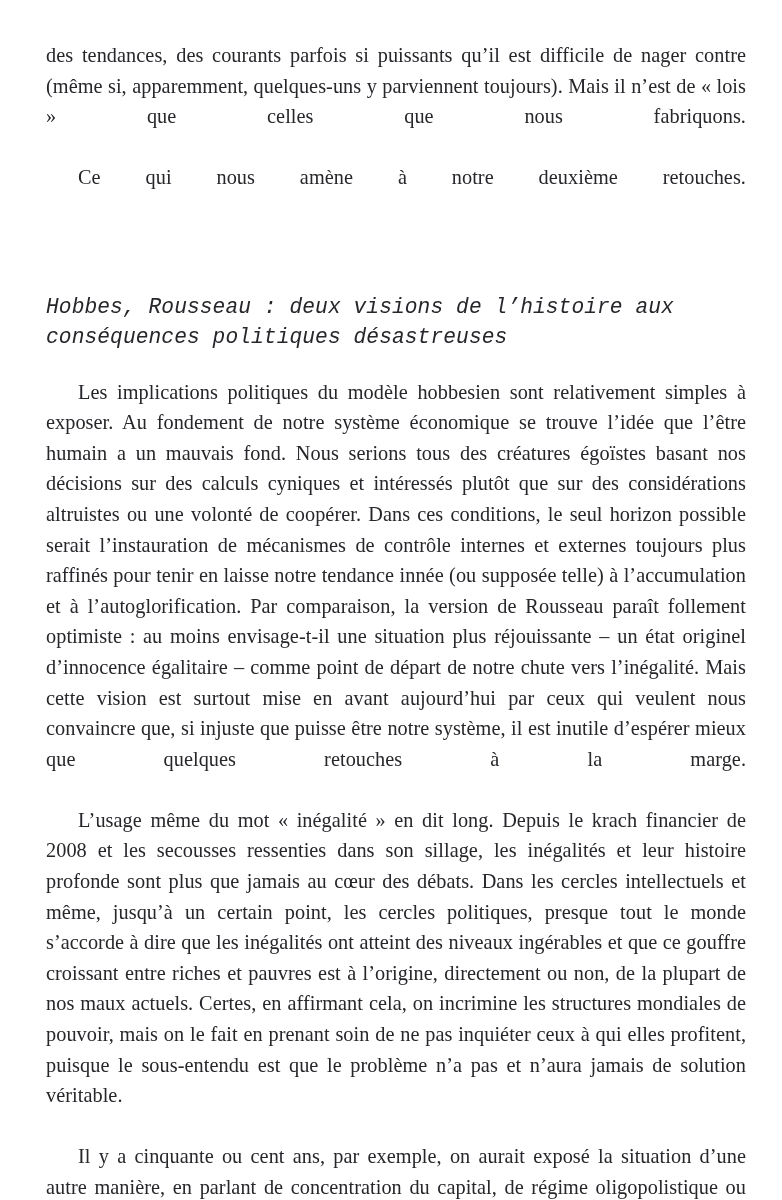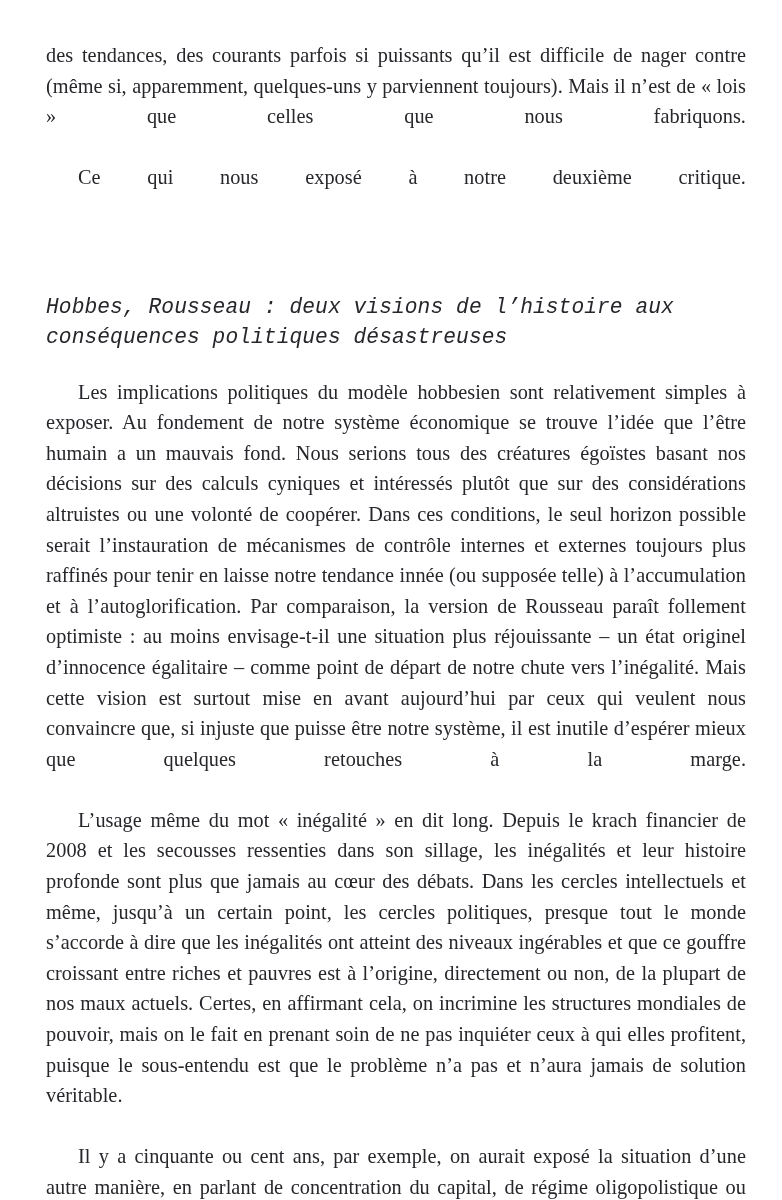--- a/index.html
+++ b/index.html
@@ -71,21 +71,21 @@
   .spacer-after-heading { height: 25px; }
 </style>
 </head>
 <body>
 
 <div class="page">
   <div class="text-column">
 
     <p class="body-text continued">des tendances, des courants parfois si puissants qu’il est difficile de nager contre (même si, apparemment, quelques-uns y parviennent toujours). Mais il n’est de « lois » que celles que nous fabriquons.</p>
 
-    <p class="body-text indented">Ce qui nous exposé à notre deuxième critique.</p>
+    <p class="body-text indented">Ce qui nous amène à notre deuxième retouches.</p>
 
     <div class="spacer-after-para-1"></div>
 
     <h2 class="section-heading">Hobbes, Rousseau : deux visions de l’histoire aux conséquences politiques désastreuses</h2>
 
     <div class="spacer-after-heading"></div>
 
     <p class="body-text indented">Les implications politiques du modèle hobbesien sont relativement simples à exposer. Au fondement de notre système économique se trouve l’idée que l’être humain a un mauvais fond. Nous serions tous des créatures égoïstes basant nos décisions sur des calculs cyniques et intéressés plutôt que sur des considérations altruistes ou une volonté de coopérer. Dans ces conditions, le seul horizon possible serait l’instauration de mécanismes de contrôle internes et externes toujours plus raffinés pour tenir en laisse notre tendance innée (ou supposée telle) à l’accumulation et à l’autoglorification. Par comparaison, la version de Rousseau paraît follement optimiste : au moins envisage-t-il une situation plus réjouissante – un état originel d’innocence égalitaire – comme point de départ de notre chute vers l’inégalité. Mais cette vision est surtout mise en avant aujourd’hui par ceux qui veulent nous convaincre que, si injuste que puisse être notre système, il est inutile d’espérer mieux que quelques retouches à la marge.</p>
 
     <p class="body-text indented">L’usage même du mot « inégalité » en dit long. Depuis le krach financier de 2008 et les secousses ressenties dans son sillage, les inégalités et leur histoire profonde sont plus que jamais au cœur des débats. Dans les cercles intellectuels et même, jusqu’à un certain point, les cercles politiques, presque tout le monde s’accorde à dire que les inégalités ont atteint des niveaux ingérables et que ce gouffre croissant entre riches et pauvres est à l’origine, directement ou non, de la plupart de nos maux actuels. Certes, en affirmant cela, on incrimine les structures mondiales de pouvoir, mais on le fait en prenant soin de ne pas inquiéter ceux à qui elles profitent, puisque le sous-entendu est que le problème n’a pas et n’aura jamais de solution véritable.</p>

